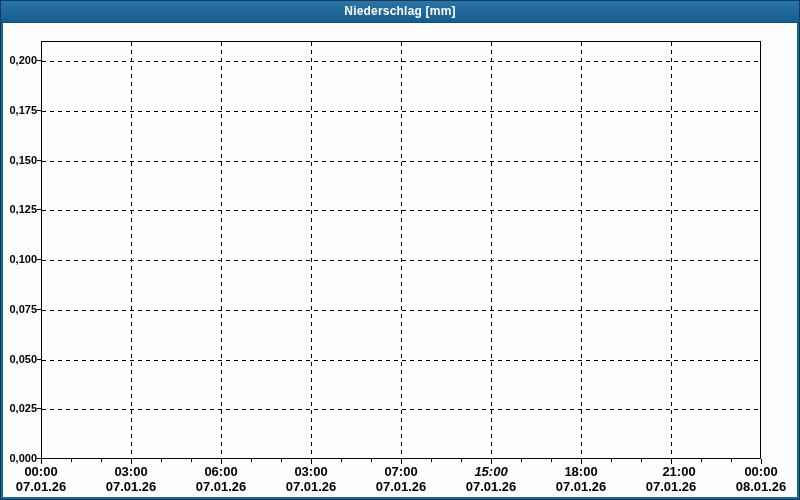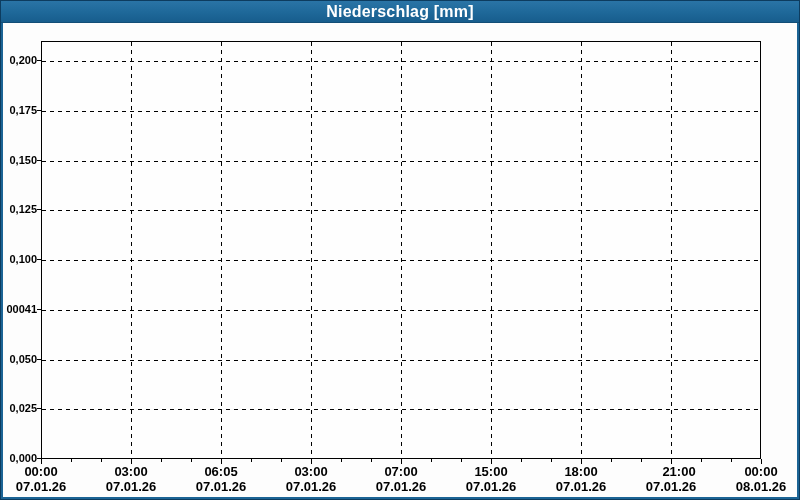--- a/index.html
+++ b/index.html
@@ -15,21 +15,21 @@
   }
   #frame-inner{
     position:absolute; left:0; top:0; right:0; bottom:0;
     border:2px solid #1b6495;
   }
   #titlebar{
     position:absolute; left:0; right:0; top:0; height:21px;
     background:linear-gradient(180deg,#2a74a6 0%,#1e6899 55%,#175d8d 100%);
     border-bottom:1px solid #124e77;
     color:#ffffff;
-    font-size:16px; font-weight:bold;
+    font-size:12px; font-weight:bold;
     text-align:center; line-height:21px;
     letter-spacing:0.2px;
   }
   #summary{
     position:absolute; left:40px; top:24px; width:718px; height:14px;
     font-size:11px; font-weight:bold; color:#000;
     text-align:right; line-height:14px;
   }
   #unit-label{
     position:absolute; left:0; top:36px; width:35px; height:13px;
@@ -98,37 +98,37 @@
       <div class="vgrid" style="left: 539px;"></div>
       <div class="vgrid" style="left: 629px;"></div>
     </div>
 
   <div id="ylabels">
       <div class="ylabel" style="top: 53px;">0,200</div>
       <div class="ylabel" style="top: 103px;">0,175</div>
       <div class="ylabel" style="top: 153px;">0,150</div>
       <div class="ylabel" style="top: 202px;">0,125</div>
       <div class="ylabel" style="top: 252px;">0,100</div>
-      <div class="ylabel" style="top: 302px;">00041</div>
+      <div class="ylabel" style="top: 302px;">0,075</div>
       <div class="ylabel" style="top: 352px;">0,050</div>
       <div class="ylabel" style="top: 401px;">0,025</div>
       <div class="ylabel" style="top: 451px;">0,000</div>
     </div>
   <div id="xlabels">
       <div class="xtime" style="left: 0px;">00:00</div>
       <div class="xdate" style="left: 0px;">07.01.26</div>
       <div class="xtime" style="left: 90px;">03:00</div>
       <div class="xdate" style="left: 90px;">07.01.26</div>
-      <div class="xtime" style="left: 180px;">06:05</div>
+      <div class="xtime" style="left: 180px;">06:00</div>
       <div class="xdate" style="left: 180px;">07.01.26</div>
       <div class="xtime" style="left: 270px;">03:00</div>
       <div class="xdate" style="left: 270px;">07.01.26</div>
       <div class="xtime" style="left: 360px;">07:00</div>
       <div class="xdate" style="left: 360px;">07.01.26</div>
-      <div class="xtime" style="left: 450px;">15:00</div>
+      <div class="xtime" style="left: 450px; font-style: italic;">15:00</div>
       <div class="xdate" style="left: 450px;">07.01.26</div>
       <div class="xtime" style="left: 540px;">18:00</div>
       <div class="xdate" style="left: 540px;">07.01.26</div>
       <div class="xtime" style="left: 638px;">21:00</div>
       <div class="xdate" style="left: 630px;">07.01.26</div>
       <div class="xtime" style="left: 720px;">00:00</div>
       <div class="xdate" style="left: 720px;">08.01.26</div>
     </div>
   <div id="ticks">
       <div class="ytick" style="top: 59px;"></div>

